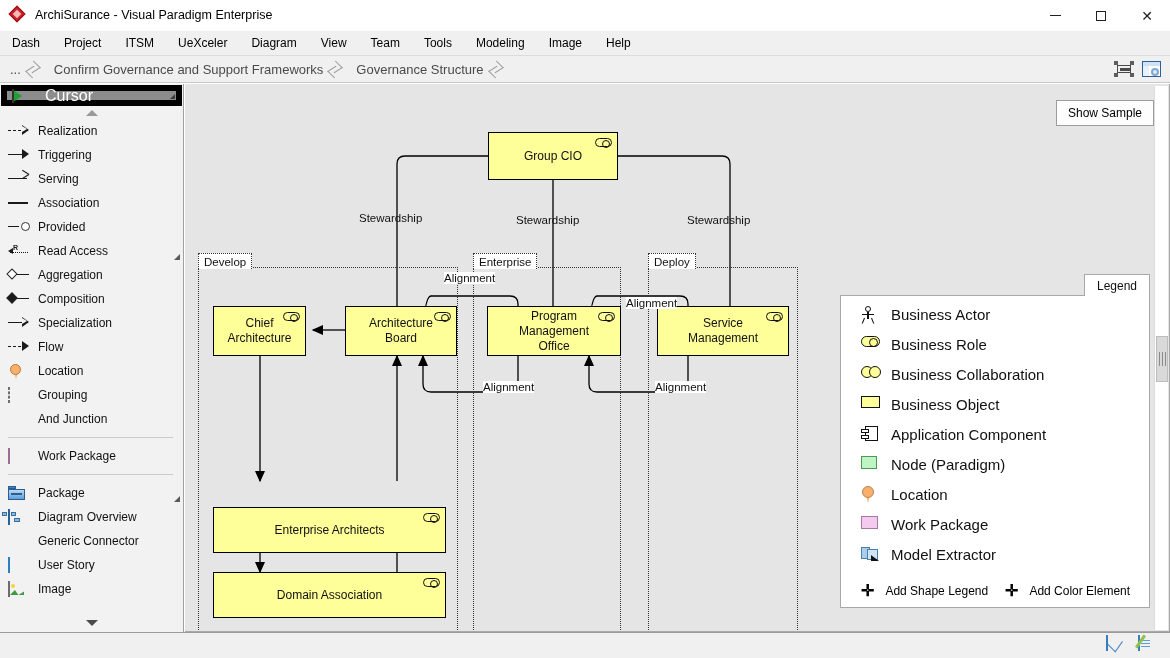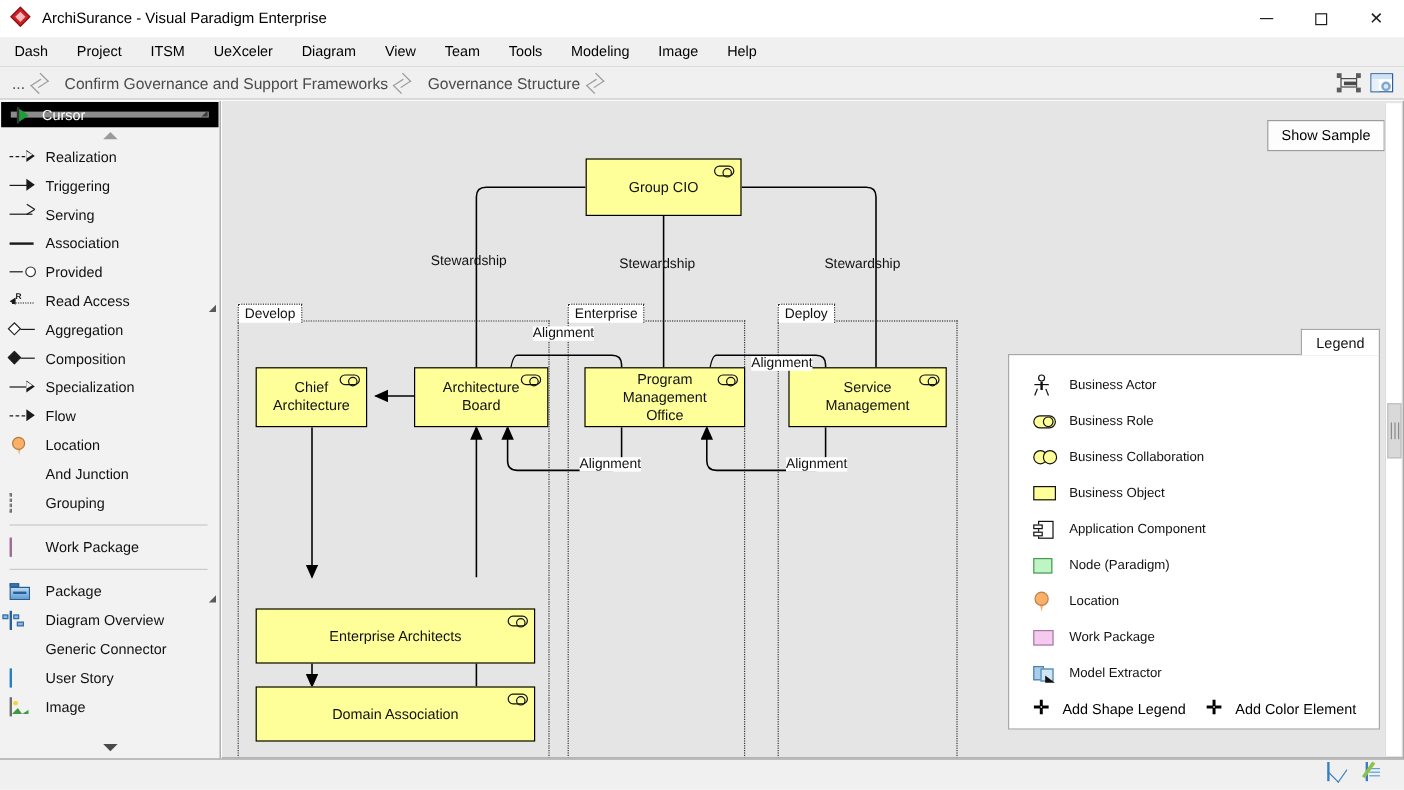--- a/index.html
+++ b/index.html
@@ -94,22 +94,22 @@
     border:2px solid #7fa8d0; background:#dceaf7;}
 
   
   #palette{
     position:absolute; left:0; top:84px; width:184px; height:548px;
     background:#f2f2f2; border-right:1px solid #a0a0a0;
     overflow:hidden;
   }
   .pal-sel{
     position:relative; margin:1px 1px 0 1px; height:21px;
-    background:#8c8c8c; border:8px solid #000000;
-    display:flex; align-items:center; color:#ffffff; font-size:12px;
+    background:#8c8c8c; border:6px solid #000000;
+    display:flex; align-items:center; color:#ffffff; font-size:16px;gap:12px;
   }
   .pal-sel .corner{
     position:absolute; right:1px; bottom:1px; width:0;height:0;
     border-left:5px solid transparent; border-bottom:5px solid #3c3c3c;
   }
   .pal-scroll-up{ height:13px; display:flex; align-items:center; justify-content:center;}
   .pal-scroll-up .tri{ width:0;height:0;border-left:6px solid transparent;border-right:6px solid transparent;border-bottom:6px solid #9a9a9a;}
   .pal-scroll-dn{ position:absolute; left:0; bottom:2px; width:184px; height:14px; display:flex; align-items:center; justify-content:center;}
   .pal-scroll-dn .tri{ width:0;height:0;border-left:6px solid transparent;border-right:6px solid transparent;border-top:6px solid #4a4a4a;}
   .pal-row{
@@ -233,21 +233,21 @@
     background:#ffffff; border:1px solid #a8a8a8; border-bottom:none;
     display:flex; align-items:center; justify-content:center;
     font-size:12px; color:#111; z-index:6;
   }
   #legend{
     position:absolute; left:840px; top:295px; width:310px; height:313px;
     background:#ffffff; border:1px solid #a8a8a8; z-index:5;
     padding-top:10px;
   }
   .leg-row{
-    height:30px; display:flex; align-items:center; padding-left:20px; font-size:11px; color:#111;
+    height:30px; display:flex; align-items:flex-start; padding-left:20px; font-size:15px; color:#111;
   }
   .leg-row .li{ width:30px; flex:0 0 30px; display:flex; align-items:center; justify-content:flex-start;}
   .leg-foot{ display:flex; align-items:center; padding-left:20px; height:30px; font-size:12px;}
   .leg-foot .half{ display:flex; align-items:center; width:168px; }
   .plus{ font-size:16px; font-weight:bold; margin-right:11px; line-height:1;}
 
   .l-actor{ position:relative; width:14px; height:18px;}
   .l-actor .head{position:absolute;left:4px;top:0;width:6px;height:6px;border:1.3px solid #111;border-radius:50%;}
   .l-actor .body{position:absolute;left:6.3px;top:6px;width:1.3px;height:7px;background:#111;}
   .l-actor .arms{position:absolute;left:1px;top:8px;width:12px;height:1.3px;background:#111;}
@@ -461,27 +461,27 @@
   </div>
 
   <div class="pal-row">
     <span class="pi">
       <span class="g-loc"><span class="tip"></span><span class="pin"></span></span>
     </span>
     <span class="lbl">Location</span>
   </div>
 
   <div class="pal-row">
+    <span class="pi"><span class="g-group"></span></span>
+    <span class="lbl">Grouping</span>
+  </div>
+
+  <div class="pal-row">
     <span class="pi"><span class="g-andj"></span></span>
     <span class="lbl">And Junction</span>
-  </div>
-
-  <div class="pal-row">
-    <span class="pi"><span class="g-group"></span></span>
-    <span class="lbl">Grouping</span>
   </div>
 
 
   <div class="pal-sep"></div>
 
   <div class="pal-row">
     <span class="pi"><span class="g-wp"></span></span>
     <span class="lbl">Work Package</span>
   </div>
 

